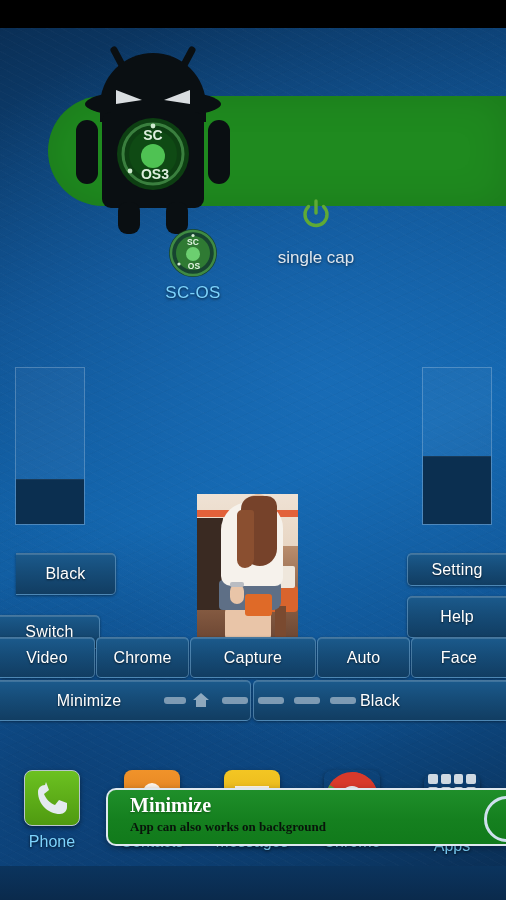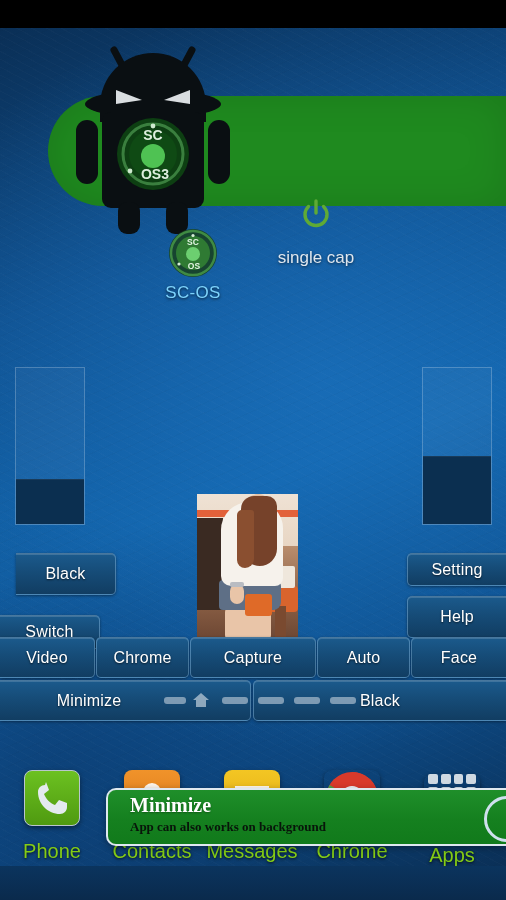--- a/index.html
+++ b/index.html
@@ -245,23 +245,23 @@
     top: 0;
   }
   .dock-item .ic {
     width: 56px; height: 56px;
     margin: 0 auto;
     border-radius: 8px;
     position: relative;
     box-shadow: 0 2px 5px rgba(0,0,0,0.45);
   }
   .dock-item .nm {
-    margin-top: 14px;
-    font-size: 20px;
-    color: #84cc16;
+    margin-top: 7px;
+    font-size: 16px;
+    color: #7dd3fc;
     text-shadow: 0 1px 3px rgba(0,0,0,0.8);
   }
   #dock-phone    { left: 4px; }
   #dock-contacts { left: 104px; }
   #dock-messages { left: 204px; }
   #dock-chrome   { left: 304px; }
   #dock-apps     { left: 404px; }
 
   .ic-phone    { background: linear-gradient(180deg,#6cc121 0%,#4f9a10 100%); border:1px solid #b9c6cd; }
   .ic-contacts { background: linear-gradient(180deg,#f0932a 0%,#d9771a 100%); }

